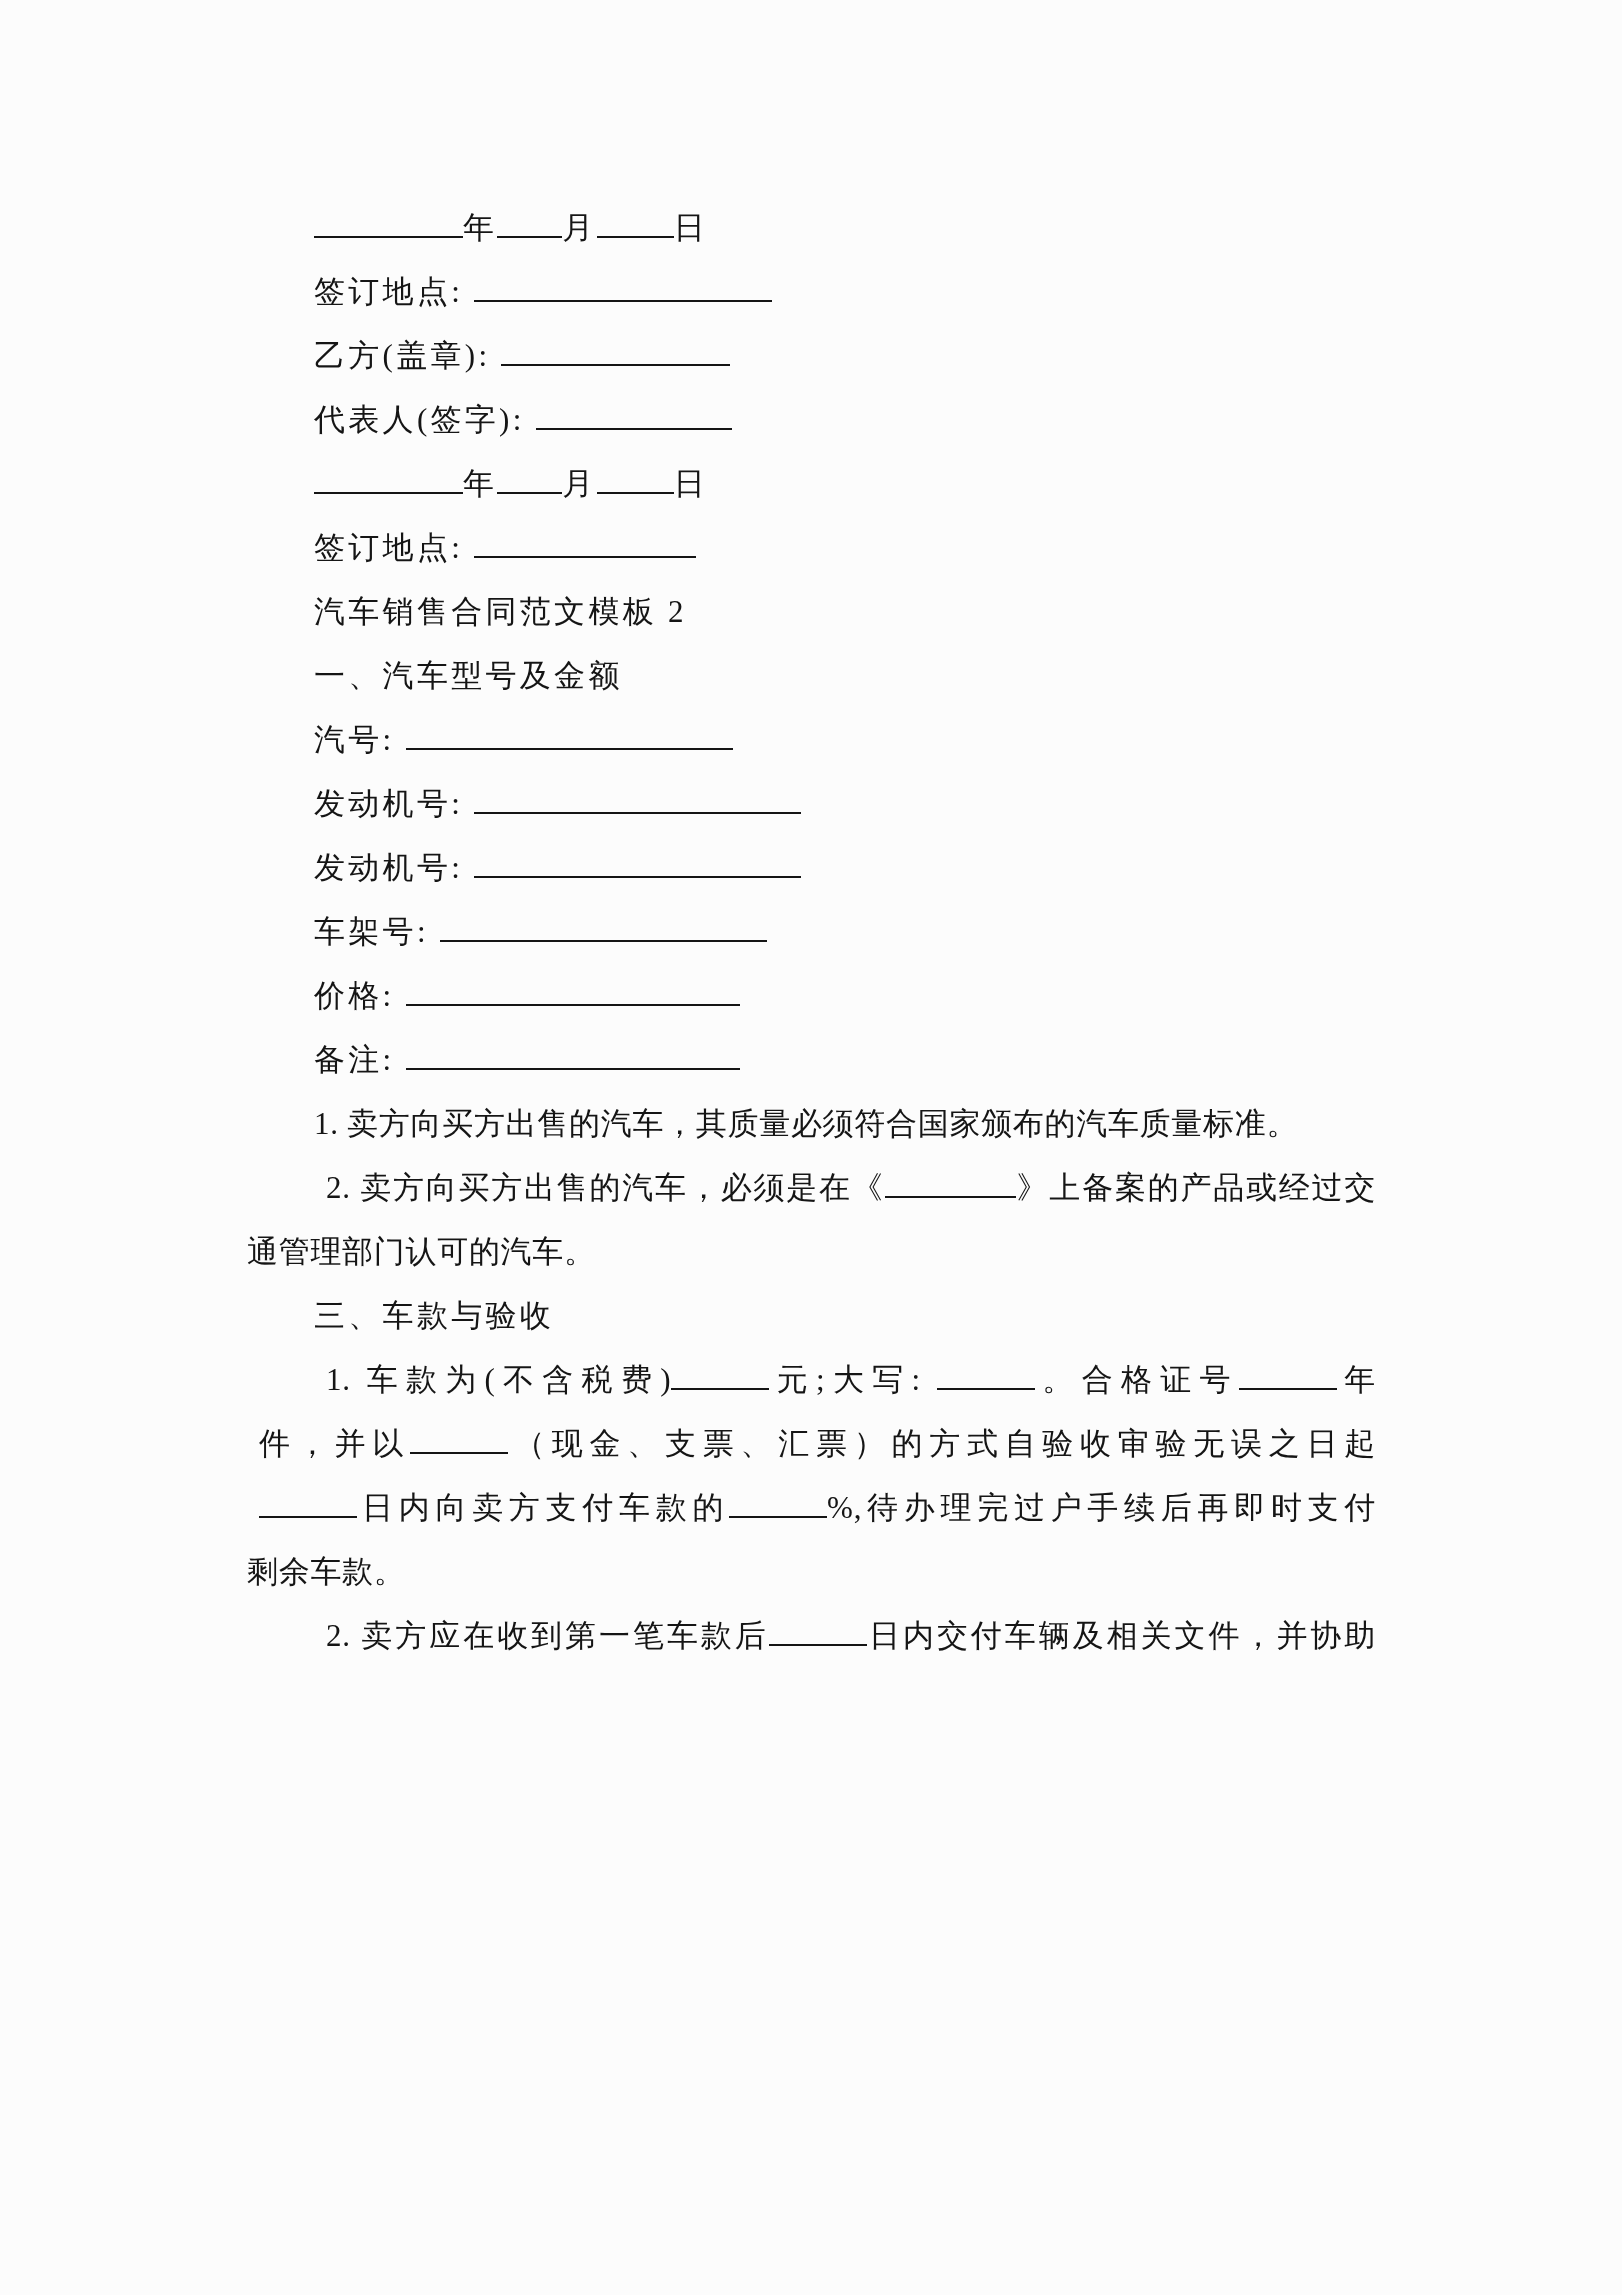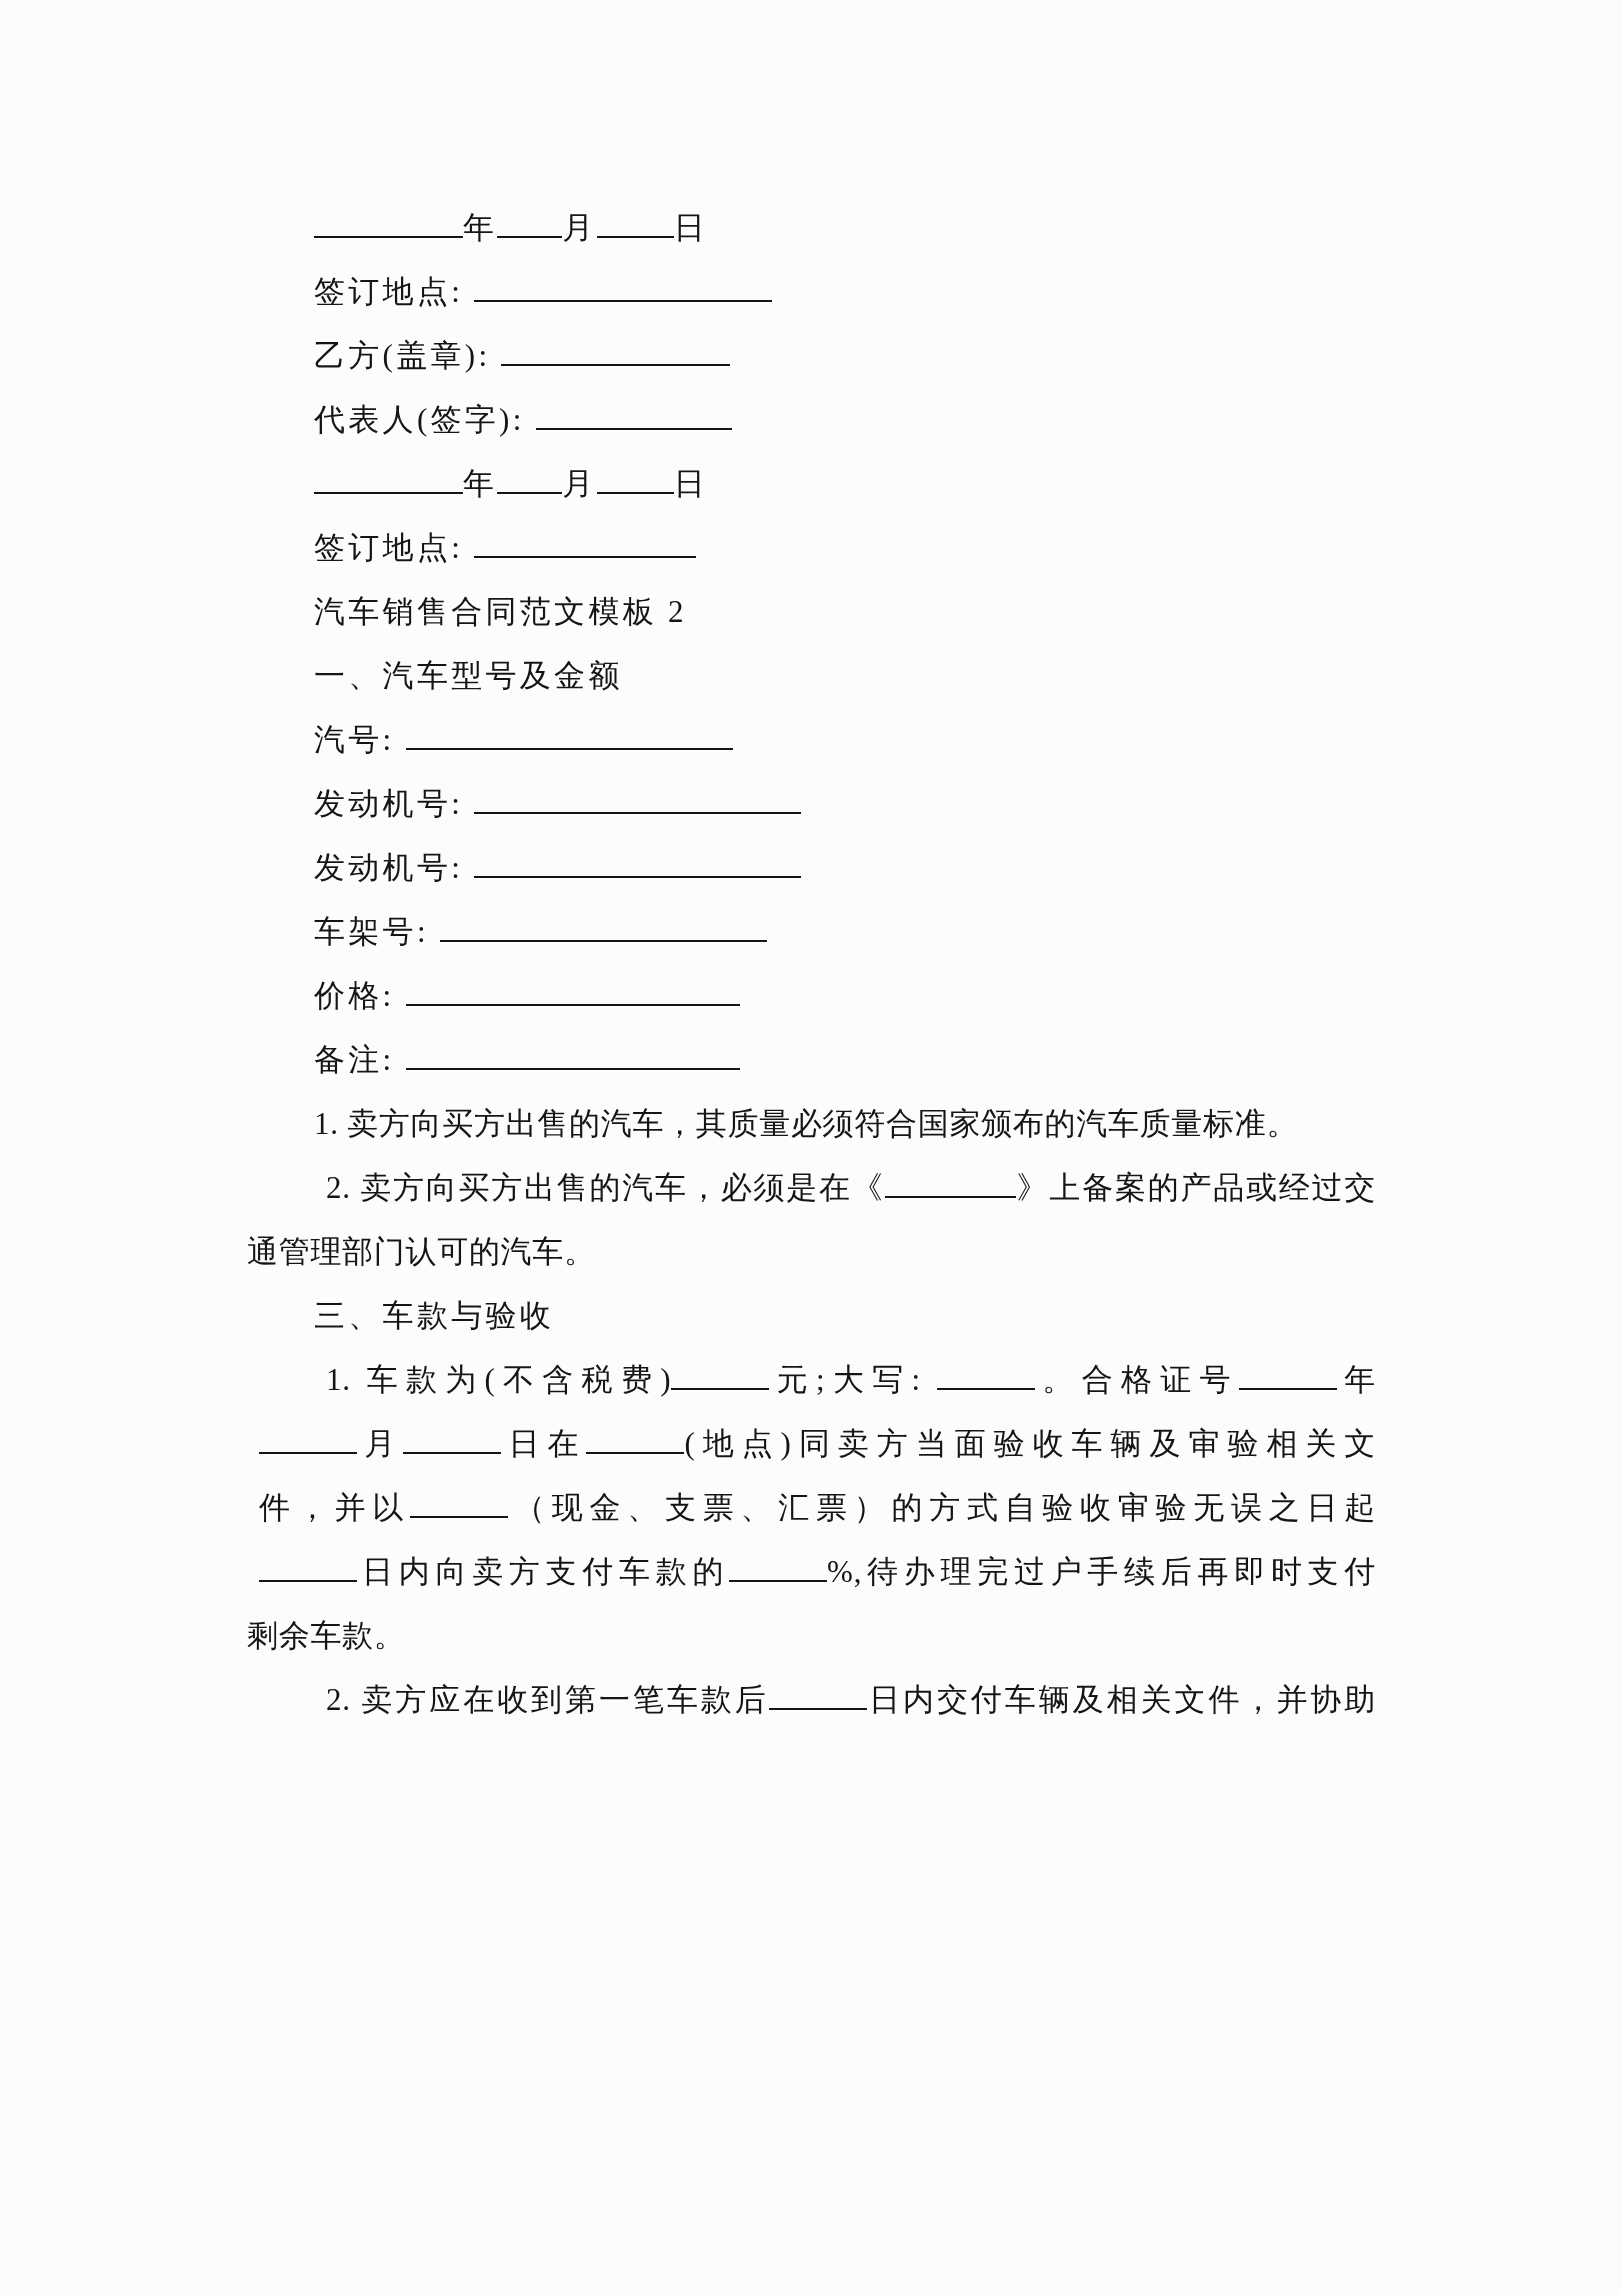--- a/index.html
+++ b/index.html
@@ -55,20 +55,19 @@
       <div class="line indent spread"><span class="text-run">发动机号: </span><span class="blank" style="width: 327px;"></span></div>
       <div class="line indent spread"><span class="text-run">发动机号: </span><span class="blank" style="width: 327px;"></span></div>
       <div class="line indent spread"><span class="text-run">车架号: </span><span class="blank" style="width: 327px;"></span></div>
       <div class="line indent spread"><span class="text-run">价格: </span><span class="blank" style="width: 334px;"></span></div>
       <div class="line indent spread"><span class="text-run">备注: </span><span class="blank" style="width: 334px;"></span></div>
       <div class="line indent"><span class="text-run">1. 卖方向买方出售的汽车，其质量必须符合国家颁布的汽车质量标准。</span></div>
       <div class="line indent justify"><span class="text-run">2. 卖方向买方出售的汽车，必须是在《</span><span class="blank" style="width: 131px;"></span><span class="text-run">》上备案的产品或经过交</span></div>
       <div class="line"><span class="text-run">通管理部门认可的汽车。</span></div>
       <div class="line indent spread"><span class="text-run">三、车款与验收</span></div>
       <div class="line indent justify"><span class="text-run">1. 车款为(不含税费)</span><span class="blank" style="width: 98px;"></span><span class="text-run">元;大写: </span><span class="blank" style="width: 98px;"></span><span class="text-run">。合格证号</span><span class="blank" style="width: 98px;"></span><span class="text-run">年</span></div>
-      <div class="line justify"><span class="blank" style="width: 98px;"></span><span class="text-run">月</span><span class="blank" style="width: 98px;"></span><span class="text-run">日在</span><span class="blank" style="width: 98px;"></span><span class="text-run">(地点)同卖方当面验收车辆及审验相关文</span></div>
       <div class="line justify"><span class="text-run">件，并以</span><span class="blank" style="width: 98px;"></span><span class="text-run">（现金、支票、汇票）的方式自验收审验无误之日起</span></div>
       <div class="line justify"><span class="blank" style="width: 98px;"></span><span class="text-run">日内向卖方支付车款的</span><span class="blank" style="width: 98px;"></span><span class="text-run">%,待办理完过户手续后再即时支付</span></div>
       <div class="line"><span class="text-run">剩余车款。</span></div>
       <div class="line indent justify"><span class="text-run">2. 卖方应在收到第一笔车款后</span><span class="blank" style="width: 98px;"></span><span class="text-run">日内交付车辆及相关文件，并协助</span></div>
     </div>
 </div>
 
 
 </body></html>

